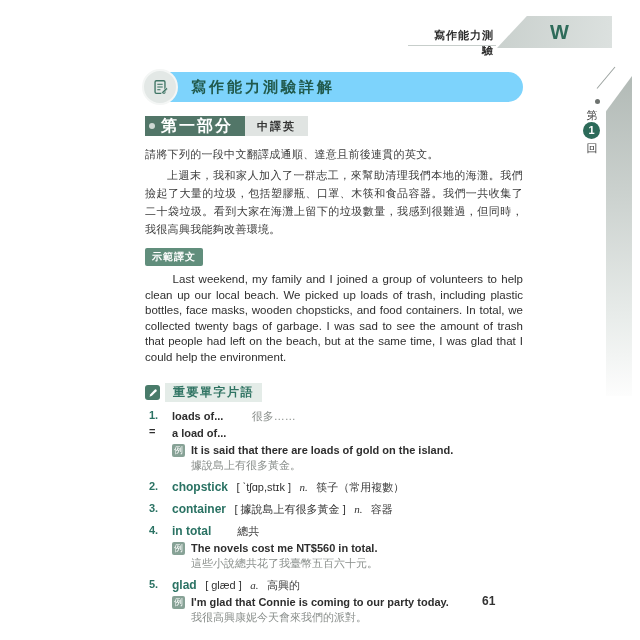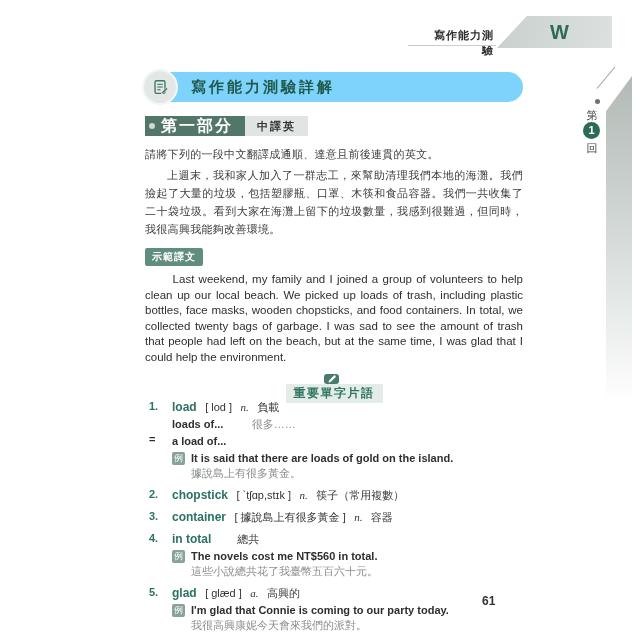--- a/index.html
+++ b/index.html
@@ -48,21 +48,21 @@
 
   .instruction { margin-top:11px; font-size:11px; color:#3b3b3b; letter-spacing:0.3px; }
   .cn-passage { margin-top:4px; font-size:11px; line-height:18px; color:#3b3b3b; text-align:justify;
     text-indent:2em; letter-spacing:0.3px; }
 
   .sample-badge { display:inline-block; margin-top:10px; background:#618e7c; color:#fff; font-size:10px;
     font-weight:bold; letter-spacing:1px; padding:2px 7px; border-radius:2px; }
   .en-passage { margin-top:6px; font-size:11.5px; line-height:15.5px; color:#2e2e2e; text-align:justify;
     text-indent:2.4em; }
 
-  .vocab-head { margin-top:9px; height:19px; display:flex; align-items:center;flex-direction:column; }
+  .vocab-head { margin-top:18px; height:19px; display:flex; align-items:center; }
   .vocab-head-icon { width:15px; height:15px; border-radius:3px; background:#497b6a; margin-right:5px;
     display:flex; align-items:center; justify-content:center; }
   .vocab-head-text { background:#e4ece8; color:#2f7362; font-size:12px; font-weight:bold; letter-spacing:1.5px;
     padding:1px 8px; }
 
   .vocab-list { margin-top:5px; }
   .vitem { position:relative; padding-left:27px; margin-bottom:5px; }
   .vnum { position:absolute; left:4px; top:0; font-size:11px; font-weight:bold; color:#2a7263; line-height:16px; }
   .vhead { line-height:16px; }
   .vword { font-size:12px; font-weight:bold; color:#2a7263; }
@@ -142,26 +142,20 @@
         </svg>
       </span>
       <span class="vocab-head-text">重要單字片語</span>
     </div>
 
     
     <div class="vocab-list">
 
       <div class="vitem">
         <span class="vnum">1.</span>
-        <div class="vhead">
-          <span class="vword">load</span>
-          <span class="vphon">[ lod ]</span>
-          <span class="vpos">n.</span>
-          <span class="vmean">負載</span>
-        </div>
         <div class="vline">
           <span class="ven">loads of...</span>
           <span class="vzh">很多……</span>
         </div>
         <div class="vline veq">
           <span class="eqmark">=</span>
           <span class="ven">a load of...</span>
         </div>
         <div class="vex">
           <span class="exmark">例</span><span class="exen">It is said that there are loads of gold on the island.</span>

